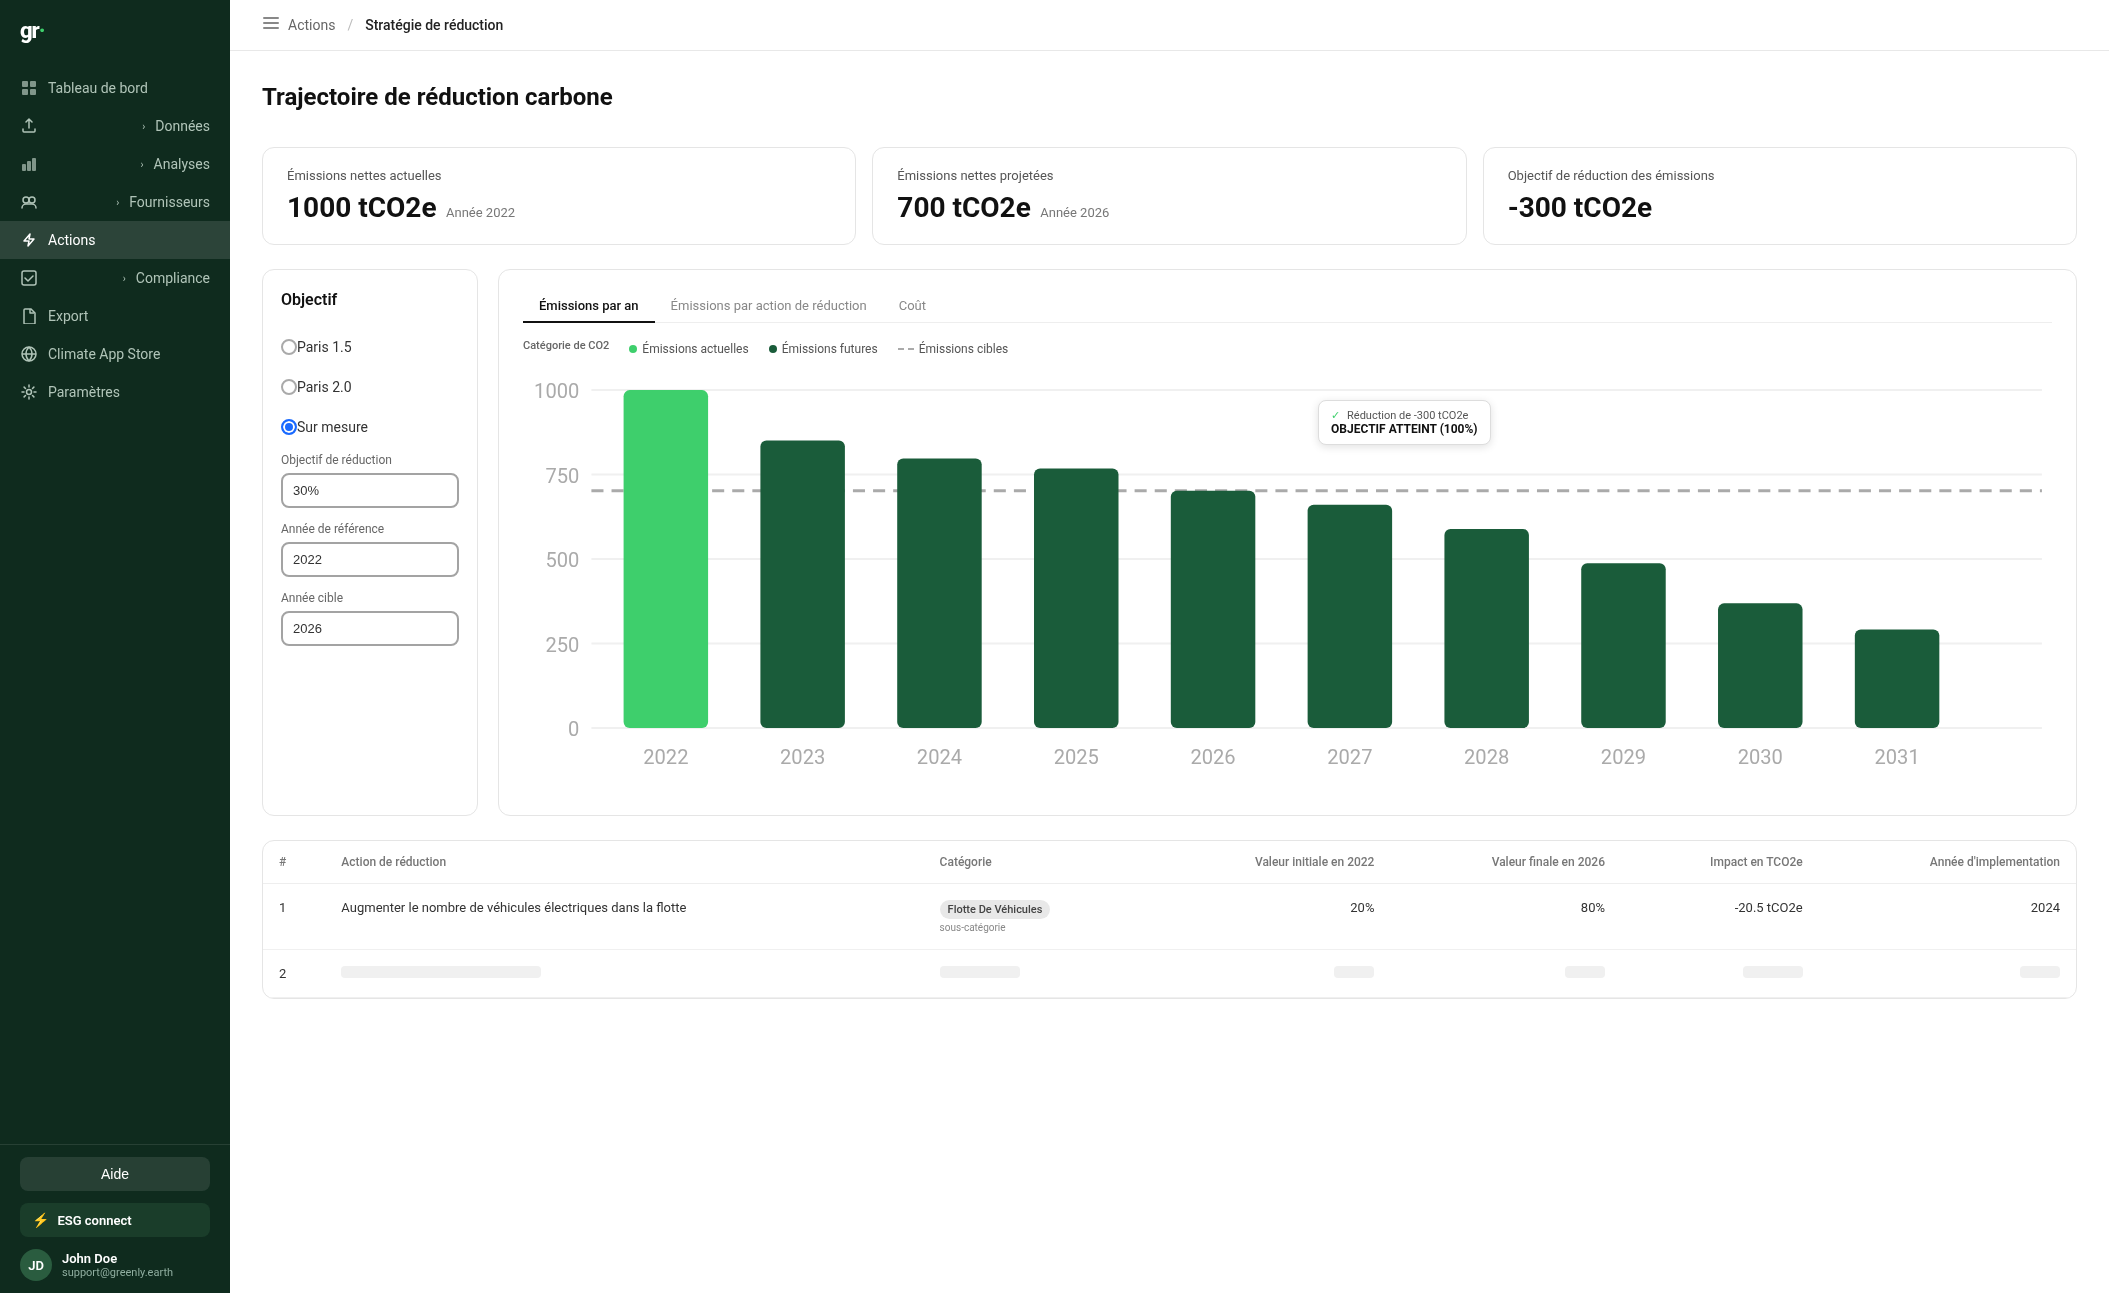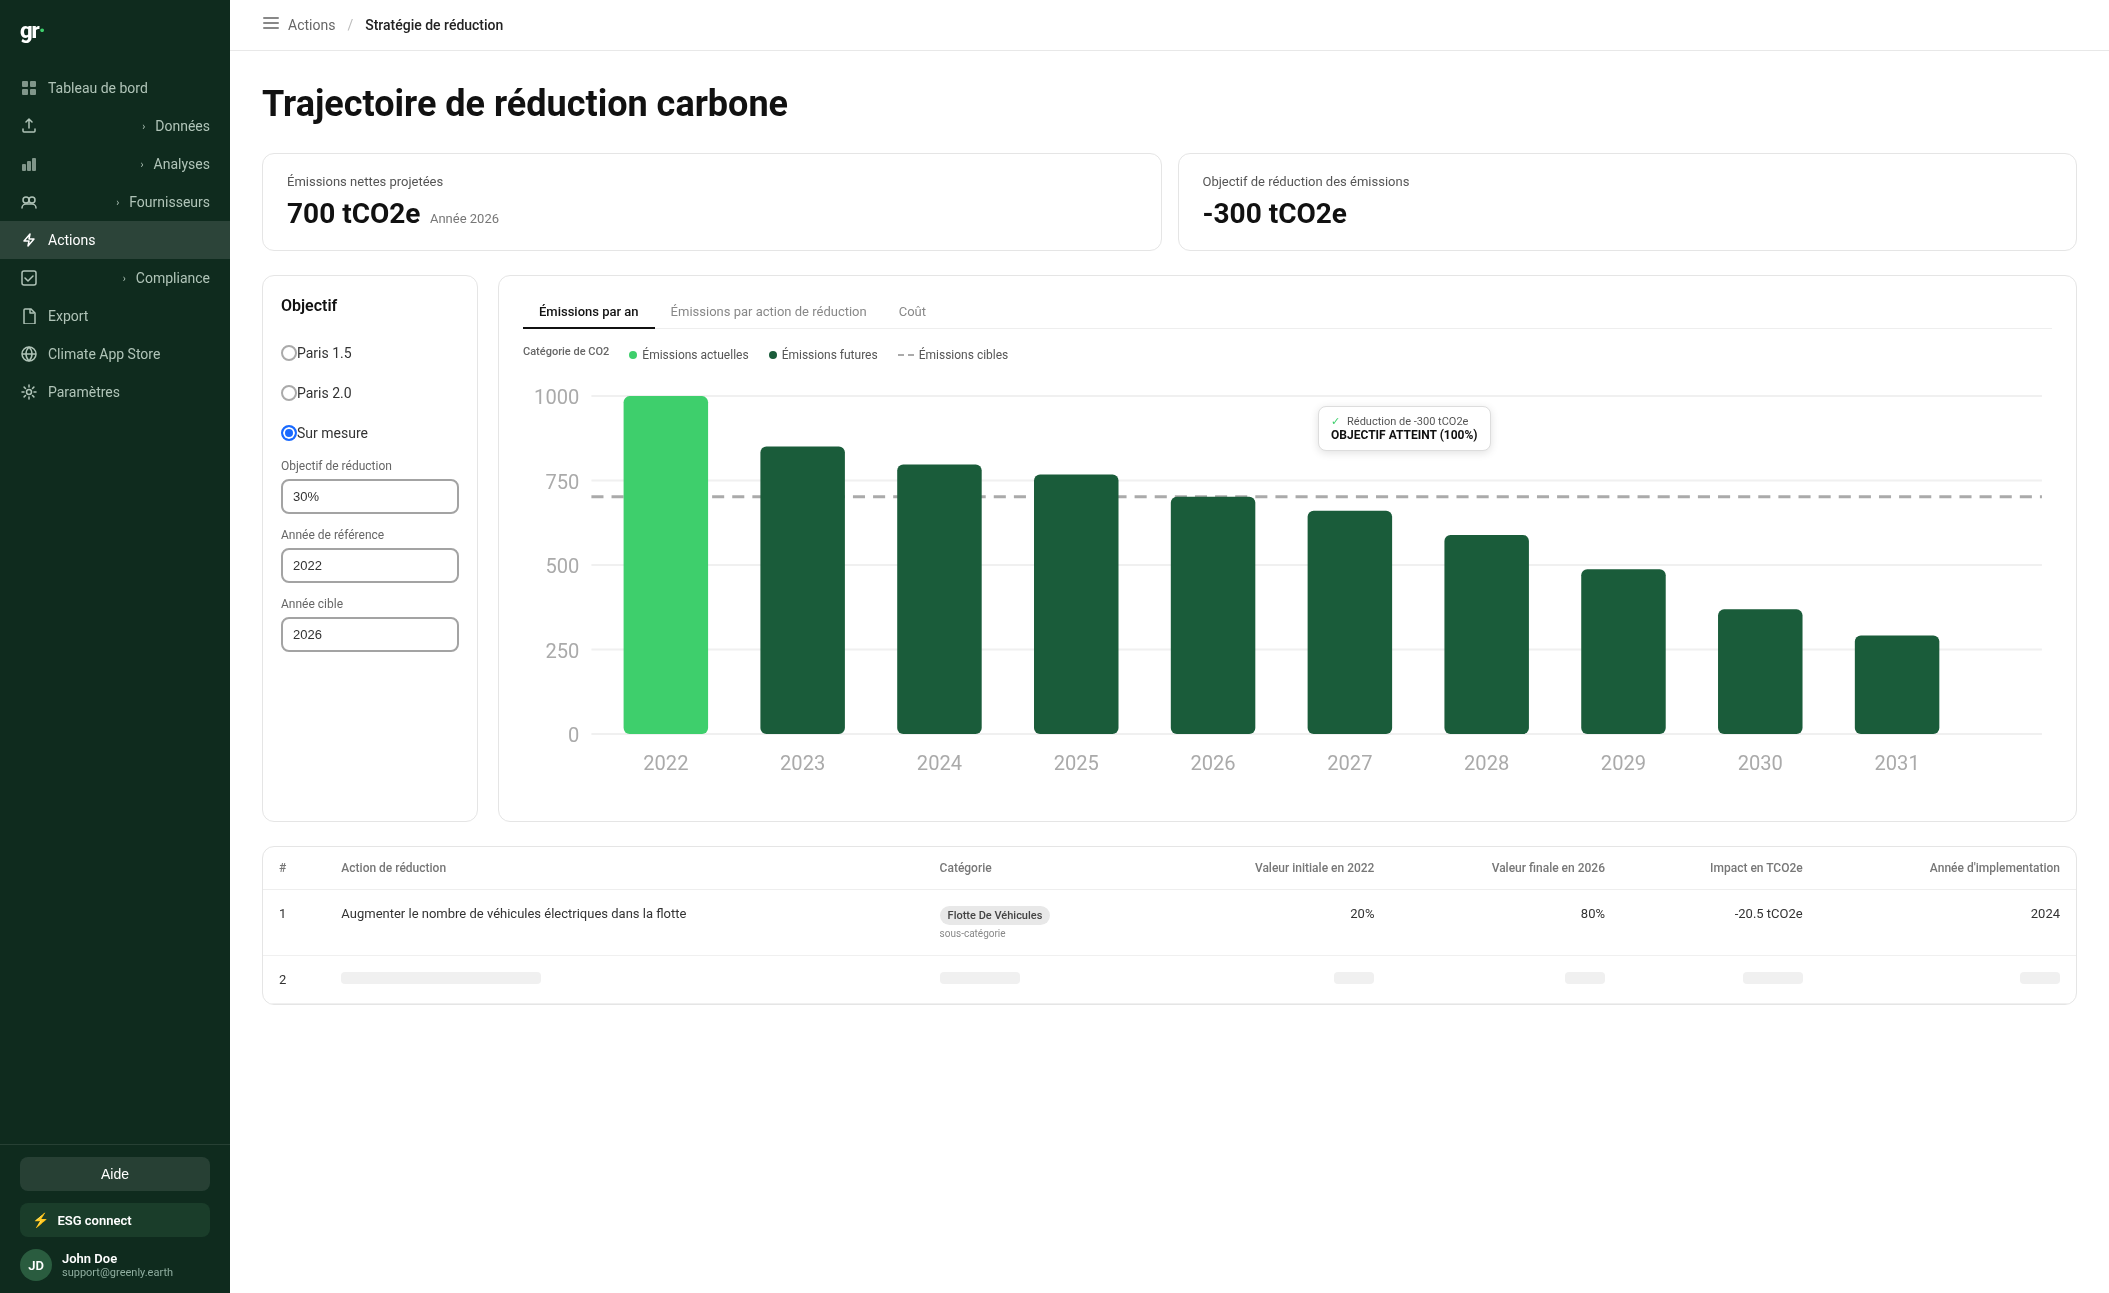--- a/index.html
+++ b/index.html
@@ -66,21 +66,21 @@
       display: flex; align-items: center; gap: 8px;
       padding: 14px 32px; border-bottom: 1px solid #e8e8e8;
       background: #fff;
     }
     .topbar-icon { color: #888; font-size: 16px; }
     .breadcrumb-sep { color: #bbb; margin: 0 4px; }
     .breadcrumb-link { color: #666; font-size: 14px; cursor: pointer; }
     .breadcrumb-current { color: #222; font-size: 14px; font-weight: 500; }
 
     .content { flex: 1; overflow-y: auto; padding: 32px 32px 20px; }
-    .page-title { font-size: 36px; font-weight: 700; color: #111; margin-bottom: 28px; }
+    .page-title { font-size: 24px; font-weight: 700; color: #111; margin-bottom: 36px; }
 
     
     .metrics-row { display: flex; gap: 16px; margin-bottom: 24px; }
     .metric-card {
       flex: 1; background: #fff; border: 1px solid #e5e5e5; border-radius: 12px;
       padding: 20px 24px;
     }
     .metric-label { font-size: 13px; color: #555; margin-bottom: 8px; }
     .metric-value { font-size: 28px; font-weight: 700; color: #111; display: inline; }
     .metric-year { font-size: 13px; color: #777; margin-left: 6px; }
@@ -320,20 +320,25 @@
     </span>
     <span class="breadcrumb-link">Actions</span>
     <span class="breadcrumb-sep">/</span>
     <span class="breadcrumb-current">Stratégie de réduction</span>
   </div>
 
   <div class="content">
     <h1 class="page-title">Trajectoire de réduction carbone</h1>
 
     <div class="metrics-row">
+      <div class="metric-card">
+        <div class="metric-label">Émissions nettes actuelles</div>
+        <span class="metric-value">1000 tCO2e</span>
+        <span class="metric-year">Année 2022</span>
+      </div>
       <div class="metric-card">
         <div class="metric-label">Émissions nettes projetées</div>
         <span class="metric-value">700 tCO2e</span>
         <span class="metric-year">Année 2026</span>
       </div>
       <div class="metric-card">
         <div class="metric-label">Objectif de réduction des émissions</div>
         <span class="metric-value">-300 tCO2e</span>
       </div>
     </div>

